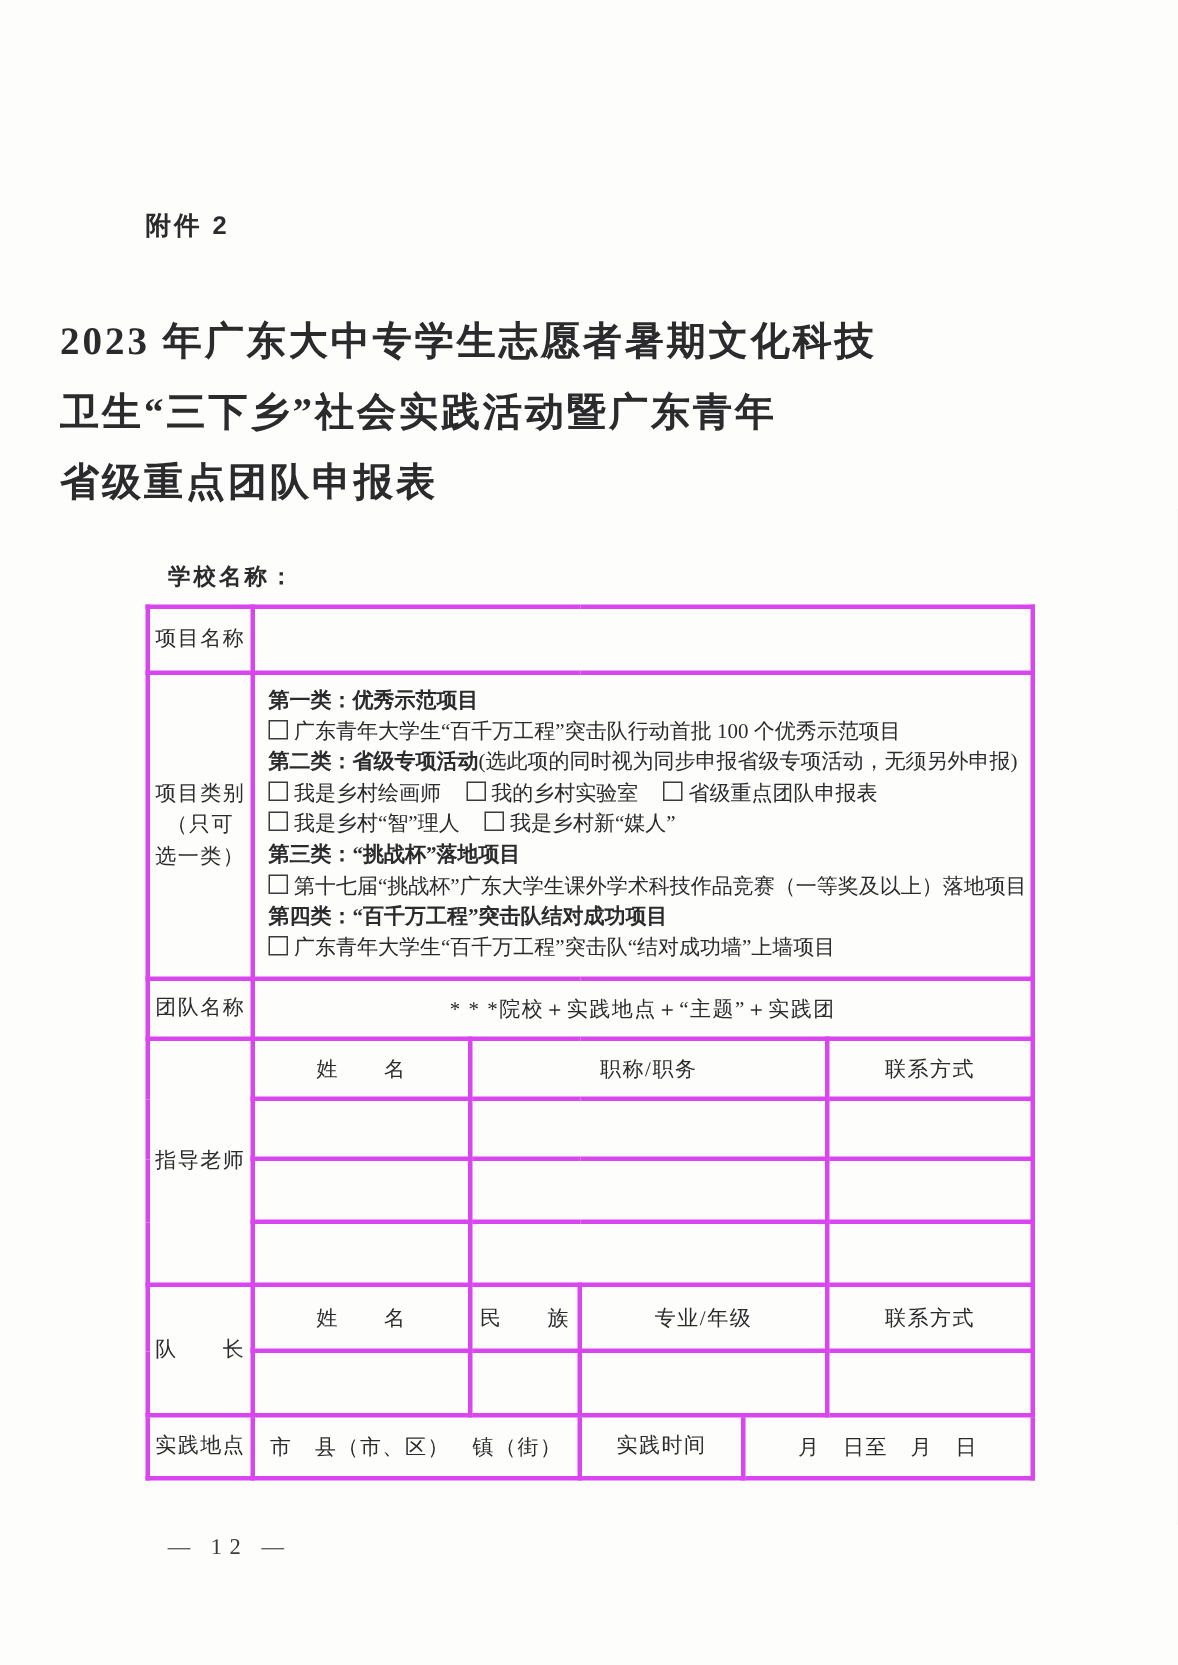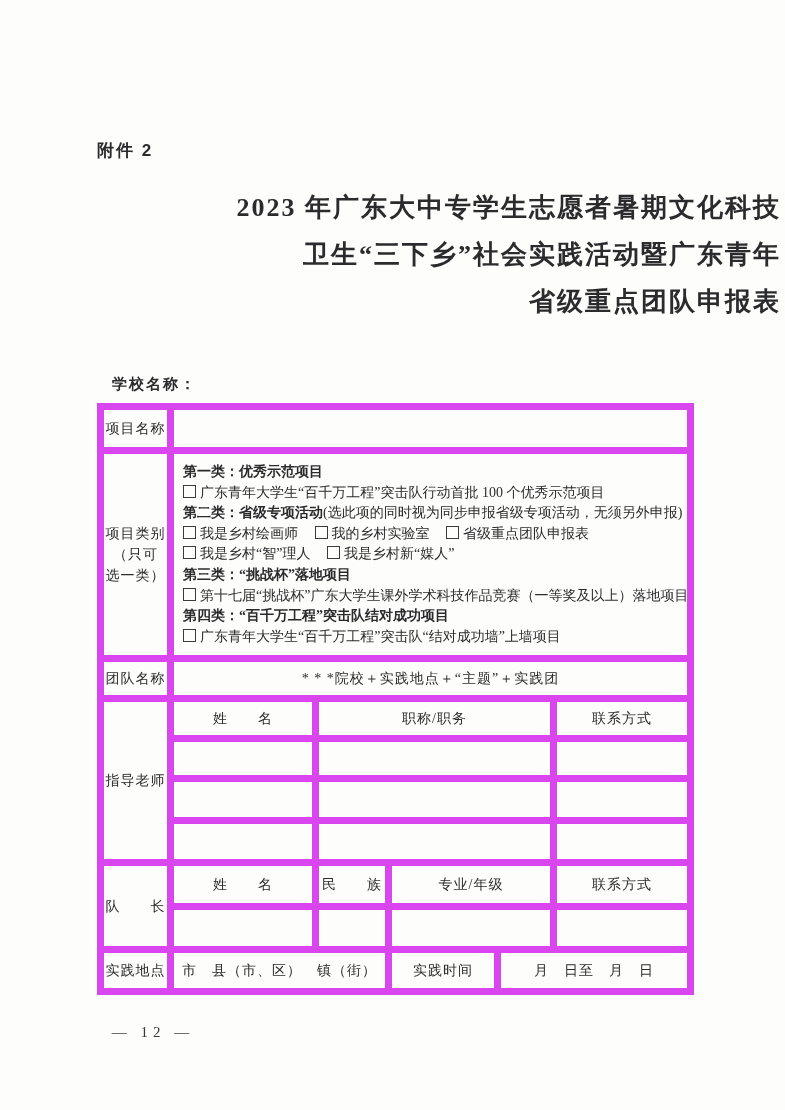--- a/index.html
+++ b/index.html
@@ -7,35 +7,35 @@
     position:relative; width:785px; height:1110px; margin:0 auto;
     background:#fdfdfb; overflow:hidden;
     font-family:"Liberation Serif","DejaVu Serif",serif; color:#2b2b2e;padding-left:36px;
   }
   .attachment{
     position:absolute; left:97px; top:139px;
     font-family:"Liberation Sans","DejaVu Sans",sans-serif;
     font-size:17px; font-weight:700; letter-spacing:2px;
   }
   .title{
-    position:absolute; left:40px; right:40px; top:184px;
-    text-align:right; font-size:26px; font-weight:700;
+    position:absolute; left:40px; right:40px; top:204px;
+    text-align:left; font-size:26px; font-weight:700;
     line-height:47px; letter-spacing:2px;
   }
   .school{
     position:absolute; left:112px; top:375px;
     font-size:15px; letter-spacing:2px;font-weight:bold;
   }
   table.form{
     position:absolute; left:97px; top:403px;
     width:590px; border-collapse:collapse; table-layout:fixed;
     border:2px solid #2f2f31;
   }
   table.form td{
-    border:7px solid #d946ef; padding:0; vertical-align:middle;
+    border:3px solid #d946ef; padding:0; vertical-align:middle;
     font-size:14px;
   }
   .lbl{ text-align:center; letter-spacing:1px; line-height:21px; }
   .hdr{ text-align:center; letter-spacing:1px; }
   .cat{
     padding:8px 4px 8px 9px !important; vertical-align:middle;
     font-size:13px; line-height:20.6px;
   }
   .cat .b{ font-weight:700; }
   .opt{ white-space:nowrap; margin-right:13px; }

